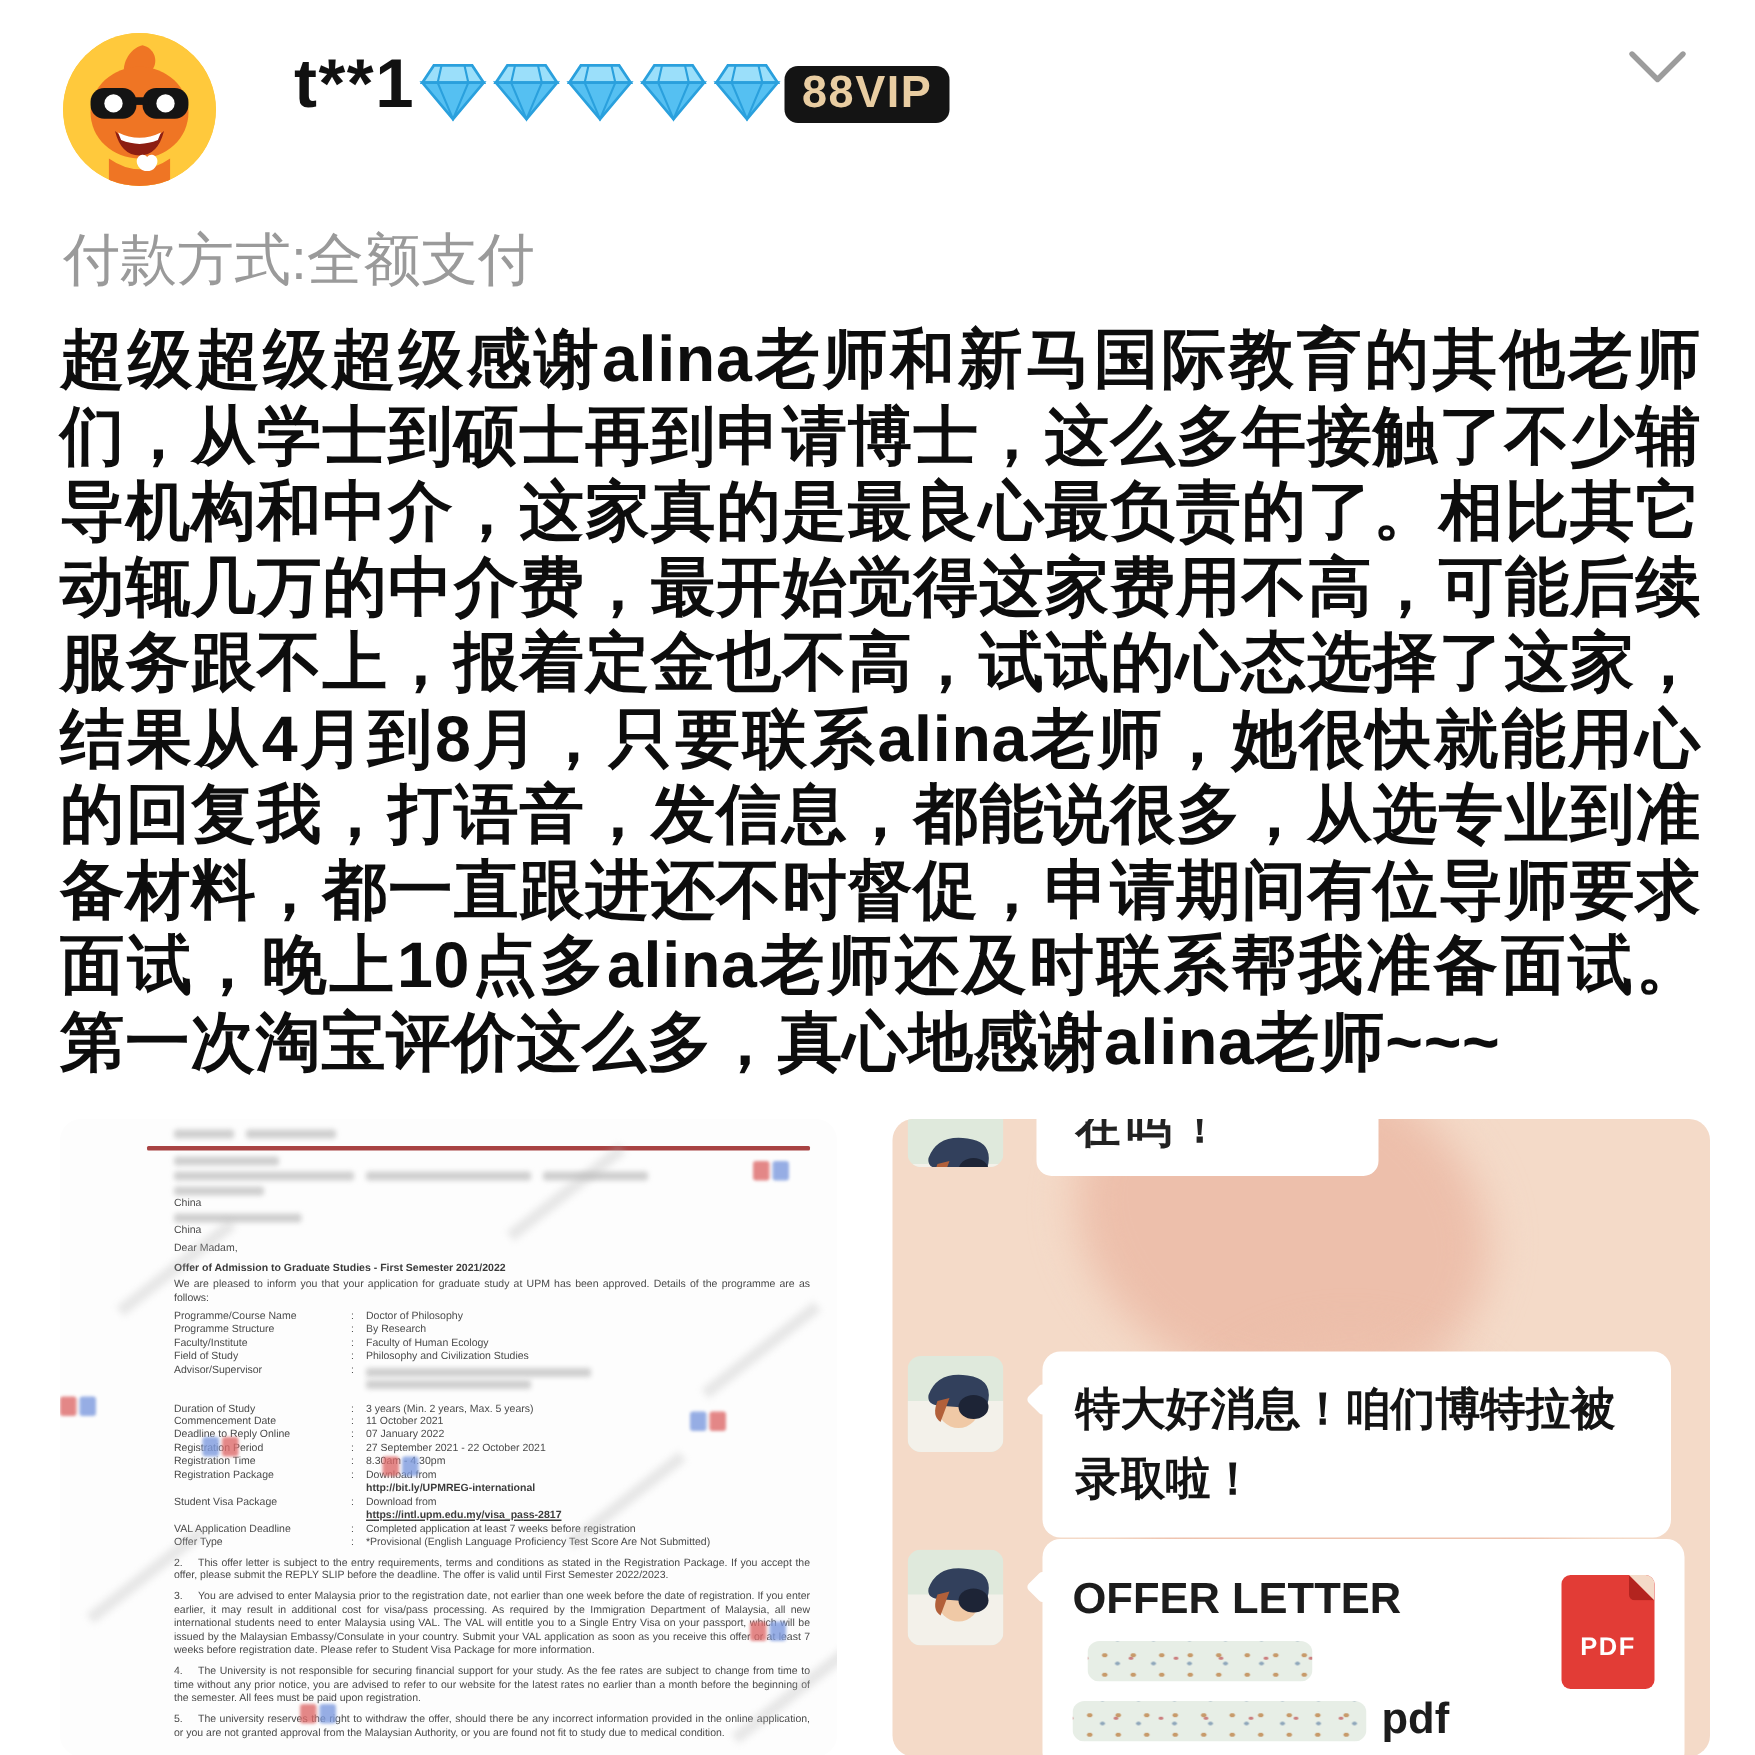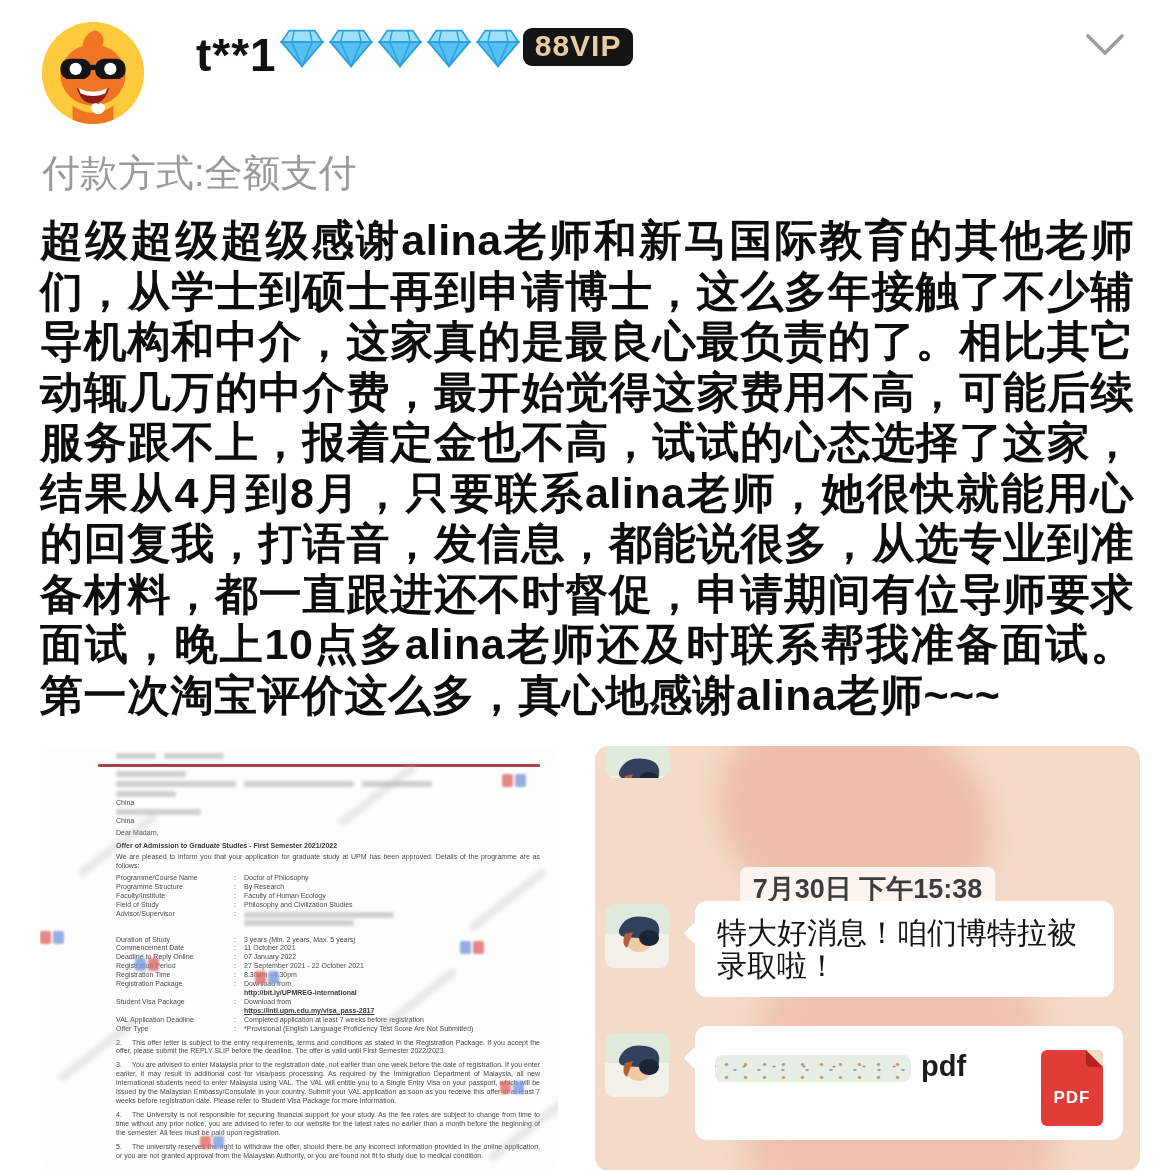--- a/index.html
+++ b/index.html
@@ -1,21 +1,21 @@
 <!DOCTYPE html>
 <html><head>
 <meta charset="utf-8">
 <style>
   html,body{margin:0;padding:0;width:1170px;height:1170px;overflow:hidden;background:#fff;
     font-family:"Liberation Sans","DejaVu Sans",sans-serif;}
   
   .header{position:relative;padding:22px 40px 0 42px;display:flex;}
   .avatar{width:102px;height:102px;border-radius:50%;overflow:hidden;flex:0 0 auto;background:#ffc93c;}
   .head-right{margin-left:52px;padding-top:6px;}
-  .name-row{display:flex;align-items:flex-start;gap:2px;}
+  .name-row{display:flex;align-items:flex-end;gap:2px;}
   .username{font-size:46px;font-weight:bold;color:#111;letter-spacing:1px;}
   .diamonds{display:flex;align-items:center;gap:3px;}
   .diamonds svg{width:46px;height:41px;display:block;}
   .vip-badge{background:#141414;color:#e9cda2;font-size:30px;font-weight:bold;
     padding:3px 12px 5px;border-radius:9px;letter-spacing:1px;line-height:1;}
   .sub-row{margin-top:14px;font-size:35px;color:#9a9a9a;}
   .chevron{position:absolute;right:42px;top:26px;width:46px;height:40px;}
   
   .payment{margin:24px 40px 0 42px;font-size:38px;color:#9a9a9a;}
   .review{margin:16px 38px 0 40px;width:1094px;font-size:43px;line-height:50.5px;
@@ -60,21 +60,21 @@
     transform:translateY(-15px);padding-left:26px;letter-spacing:4px;}
   .bubble-green{position:absolute;right:22px;top:46px;background:#8ee261;color:#1d2b17;
     font-size:33px;font-weight:600;padding:15px 25px;border-radius:12px;}
   .bubble-green:after{content:"";position:absolute;right:-8px;top:24px;width:16px;height:16px;
     background:#8ee261;transform:rotate(45deg);border-radius:3px;}
   .wtime{position:absolute;left:50%;top:121px;transform:translateX(-50%);
     background:rgba(255,252,250,.85);color:#3d3d3d;font-size:27px;font-weight:600;
     padding:4px 13px;border-radius:7px;white-space:nowrap;}
   .av-msg{top:158px;}
   .bubble-white{position:absolute;left:100px;top:155px;width:375px;background:#fff;color:#141414;
-    font-size:30px;line-height:33px;font-weight:400;padding:15px 22px;border-radius:12px;}
+    font-size:30px;line-height:47px;font-weight:700;padding:15px 22px;border-radius:12px;}
   .bubble-white:before,.bubble-file:before{content:"";position:absolute;left:-8px;top:24px;width:16px;height:16px;
     background:#fff;transform:rotate(45deg);border-radius:3px;}
   .av-file{top:287px;}
   .bubble-file{position:absolute;left:100px;top:280px;width:388px;background:#fff;
     border-radius:12px;padding:20px 20px 14px;}
   .file-row{display:flex;}
   .file-meta{flex:1;min-width:0;}
   .file-title{font-size:29px;font-weight:bold;color:#1c1c1c;line-height:40px;}
   .mosaic{display:inline-block;vertical-align:middle;height:27px;border-radius:8px;background-color:#e7eee6;
     background-image:radial-gradient(#c79a6a 1.6px,transparent 2.2px),
@@ -329,23 +329,25 @@
     <div class="mini-avatar clip-avatar">
       <svg viewBox="0 0 64 64" width="64" height="64">
           <rect width="64" height="64" fill="#dfe9dc"></rect>
           <rect x="0" y="30" width="64" height="34" fill="#f3f1ea"></rect>
           <circle cx="34" cy="34" r="14" fill="#f0c9a6"></circle>
           <path d="M14 26 q6 -16 26 -13 q16 2 14 16 q-1 8 -8 6 l-26 -2 q-7 -1 -6 -7z" fill="#32405c"></path>
           <ellipse cx="44" cy="34" rx="10" ry="8" fill="#1d2436"></ellipse>
           <path d="M20 30 q-4 10 2 14 l6 -16z" fill="#b2603a"></path>
         </svg>
     </div>
-
-
-    <div class="wtime">7月30日 下午15:38</div>
+    <div class="clip-bubble">
+      <span>在吗！</span>
+    </div>
+
+
 
     <div class="mini-avatar av-msg">
       <svg viewBox="0 0 64 64" width="64" height="64">
           <rect width="64" height="64" fill="#dfe9dc"></rect>
           <rect x="0" y="30" width="64" height="34" fill="#f3f1ea"></rect>
           <circle cx="34" cy="34" r="14" fill="#f0c9a6"></circle>
           <path d="M14 26 q6 -16 26 -13 q16 2 14 16 q-1 8 -8 6 l-26 -2 q-7 -1 -6 -7z" fill="#32405c"></path>
           <ellipse cx="44" cy="34" rx="10" ry="8" fill="#1d2436"></ellipse>
           <path d="M20 30 q-4 10 2 14 l6 -16z" fill="#b2603a"></path>
         </svg>
@@ -359,20 +361,23 @@
           <circle cx="34" cy="34" r="14" fill="#f0c9a6"></circle>
           <path d="M14 26 q6 -16 26 -13 q16 2 14 16 q-1 8 -8 6 l-26 -2 q-7 -1 -6 -7z" fill="#32405c"></path>
           <ellipse cx="44" cy="34" rx="10" ry="8" fill="#1d2436"></ellipse>
           <path d="M20 30 q-4 10 2 14 l6 -16z" fill="#b2603a"></path>
         </svg>
     </div>
     <div class="bubble-file">
       <div class="file-row">
         <div class="file-meta">
           <div class="file-title">
+            <span>OFFER LETTER</span><span class="mosaic m1"></span>
+          </div>
+          <div class="file-title">
             <span class="mosaic m2"></span><span>pdf</span>
           </div>
 
         </div>
         <div class="pdf-icon">
           <div class="pdf-label">PDF</div>
         </div>
       </div>
 
     </div>

